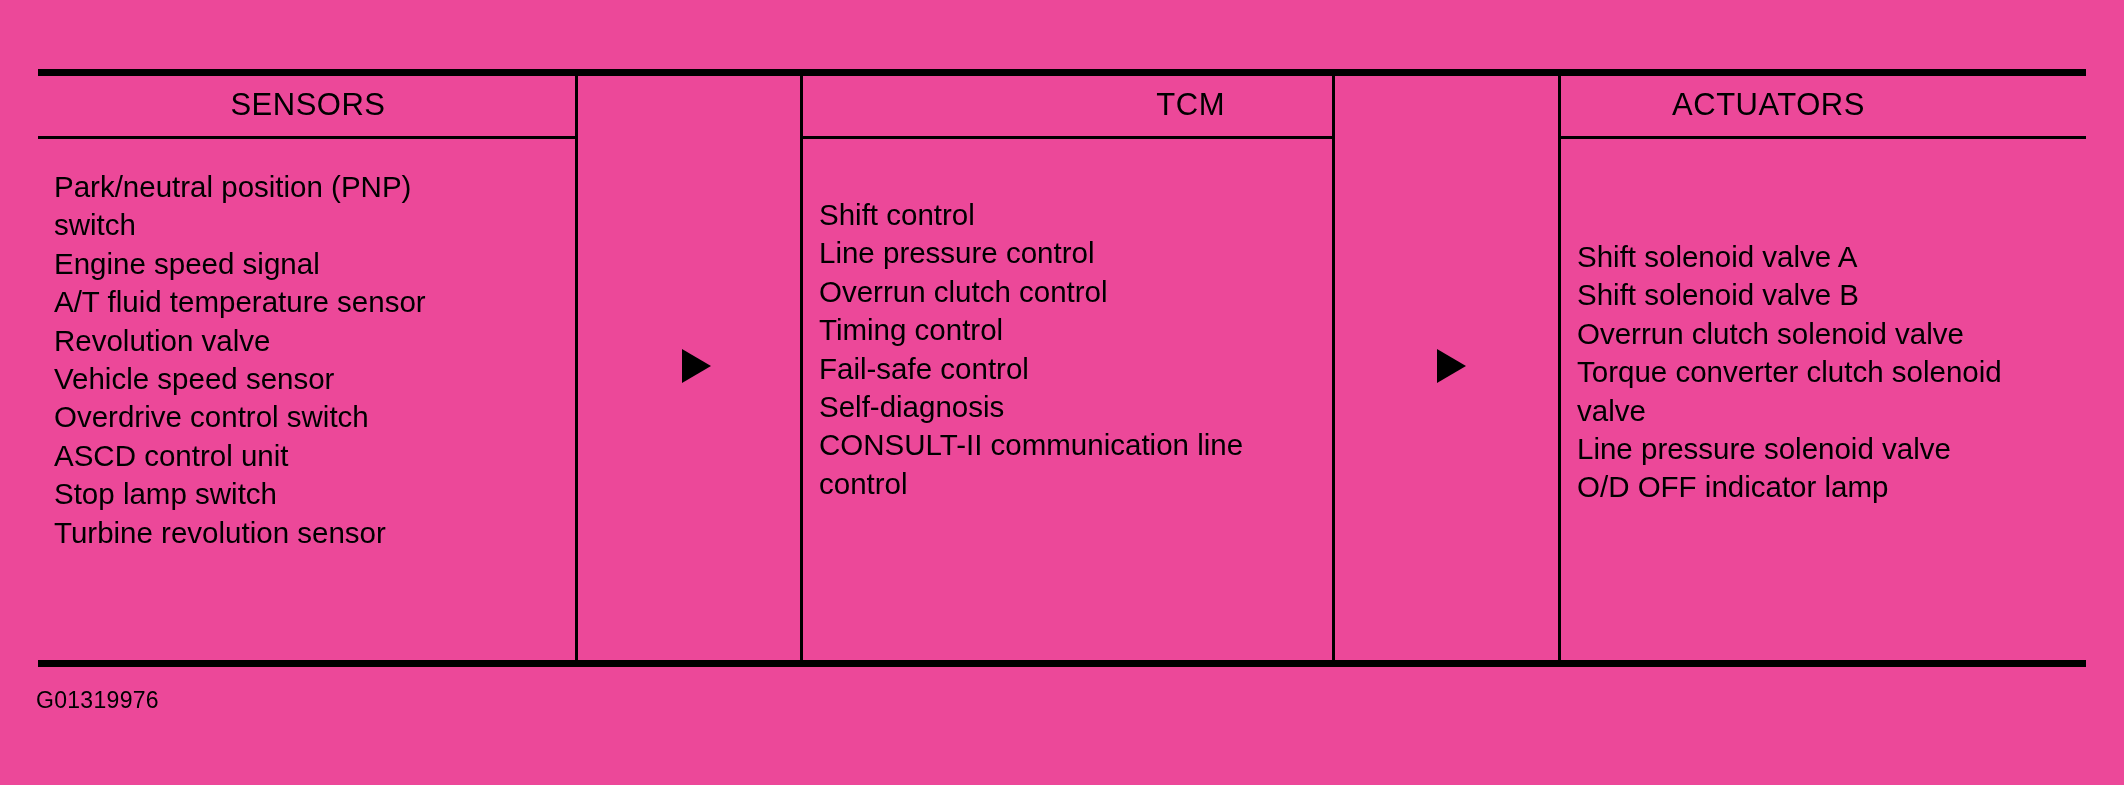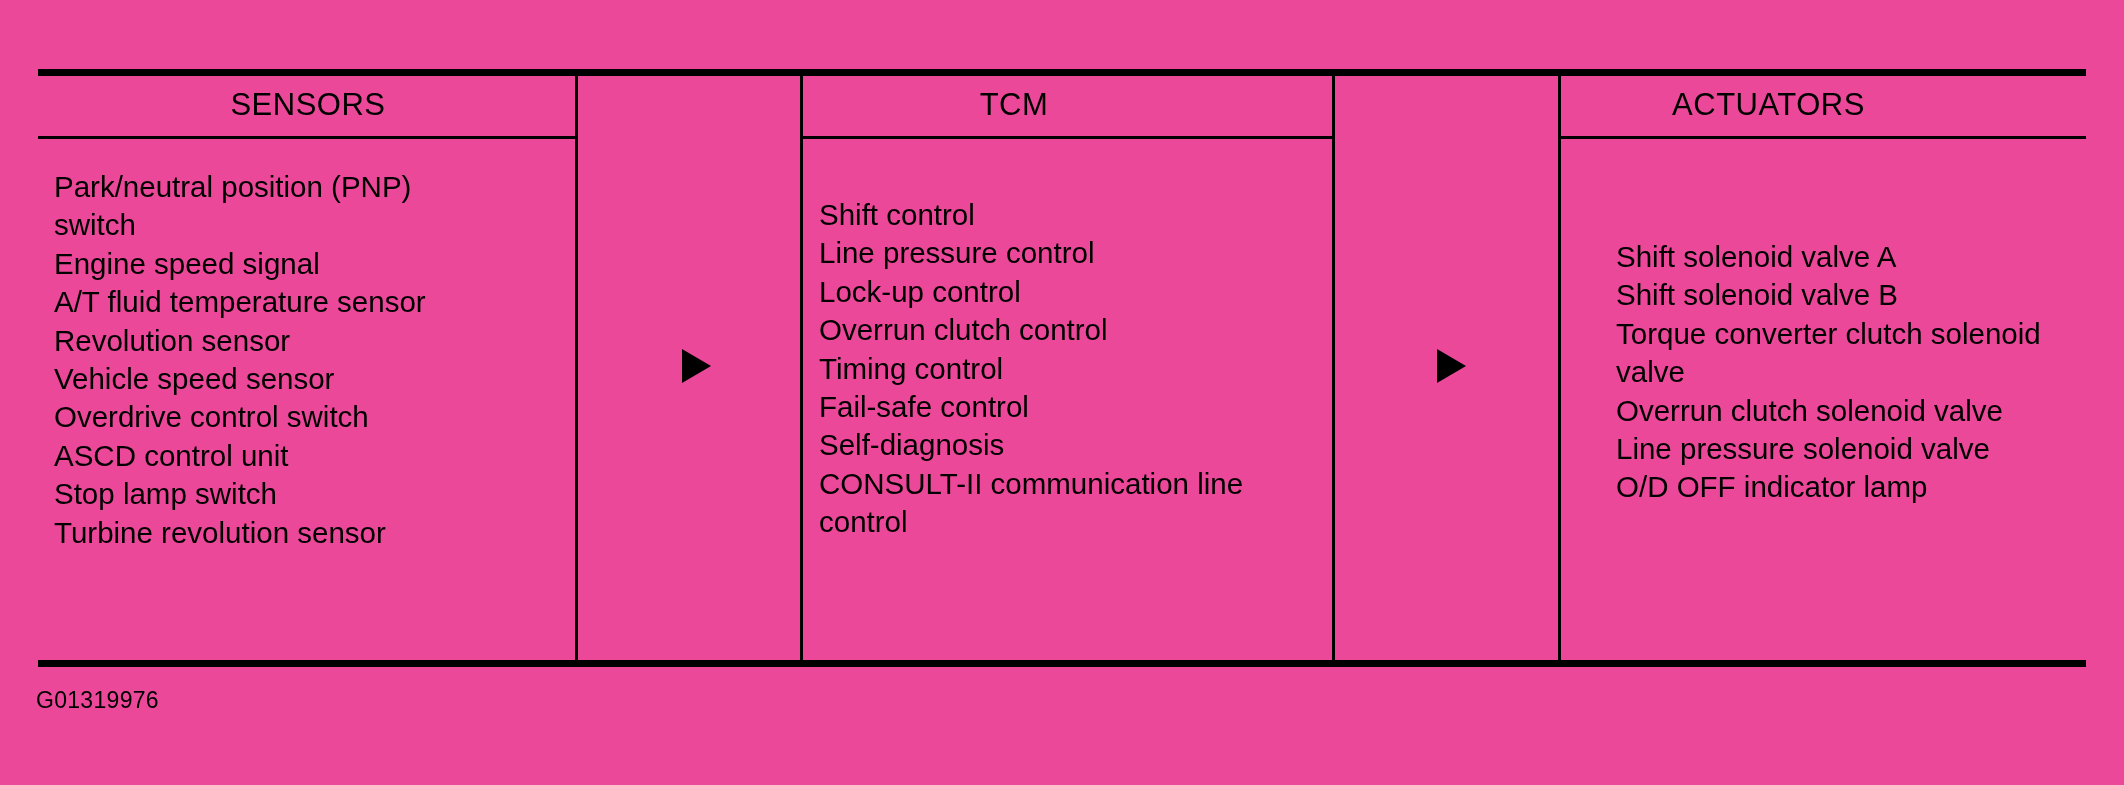--- a/index.html
+++ b/index.html
@@ -62,21 +62,21 @@
   .box-title {
     position: absolute;
     top: 86px;
     text-align: center;
     font-size: 31px;
     line-height: 38px;
     letter-spacing: 0.5px;
     white-space: nowrap;
   }
   .box-title.sensors   { left: 38px;   width: 540px; }
-  .box-title.tcm       { left: 803px;  width: 422px; }
+  .box-title.tcm       { left: 803px;  width: 422px; text-align: right; }
   .box-title.actuators { left: 1506px; width: 525px; }
 
   
   .box-body {
     position: absolute;
     font-size: 29.5px;
     line-height: 38.4px;
   }
   .box-body .item {
     white-space: pre-wrap;
@@ -86,21 +86,21 @@
     top: 146px;
     width: 515px;
     margin-top: 22px;
   }
   .box-body.tcm {
     left: 819px;
     top: 196px;
     width: 500px;
   }
   .box-body.actuators {
-    left: 1616px;
+    left: 1577px;
     top: 238px;
     width: 500px;
   }
 
   
   .arrow {
     position: absolute;
     width: 0;
     height: 0;
     border-top: 17px solid transparent;
@@ -138,51 +138,50 @@
   <div class="hdr-sep sensors"></div>
   <div class="hdr-sep tcm"></div>
   <div class="hdr-sep actuators"></div>
 
   <div class="box-title sensors">SENSORS</div>
   <div class="box-body sensors">
     <div class="item">Park/neutral position (PNP)
 switch</div>
     <div class="item">Engine speed signal</div>
     <div class="item">A/T fluid temperature sensor</div>
-    <div class="item">Revolution sensor</div>
+    <div class="item">Revolution valve</div>
     <div class="item">Vehicle speed sensor</div>
     <div class="item">Overdrive control switch</div>
     <div class="item">ASCD control unit</div>
     <div class="item">Stop lamp switch</div>
     <div class="item">Turbine revolution sensor</div>
   </div>
 
   <div class="arrow one"></div>
 
   <div class="box-title tcm">TCM</div>
   <div class="box-body tcm">
     <div class="item">Shift control</div>
     <div class="item">Line pressure control</div>
-    <div class="item">Lock-up control</div>
     <div class="item">Overrun clutch control</div>
     <div class="item">Timing control</div>
     <div class="item">Fail-safe control</div>
     <div class="item">Self-diagnosis</div>
     <div class="item">CONSULT-II communication line
 control</div>
   </div>
 
   <div class="arrow two"></div>
 
   <div class="box-title actuators">ACTUATORS</div>
   <div class="box-body actuators">
     <div class="item">Shift solenoid valve A</div>
     <div class="item">Shift solenoid valve B</div>
+    <div class="item">Overrun clutch solenoid valve</div>
     <div class="item">Torque converter clutch solenoid
 valve</div>
-    <div class="item">Overrun clutch solenoid valve</div>
     <div class="item">Line pressure solenoid valve</div>
     <div class="item">O/D OFF indicator lamp</div>
   </div>
 
   <div class="caption">G01319976</div>
 
 </div>
 
 </body></html>

